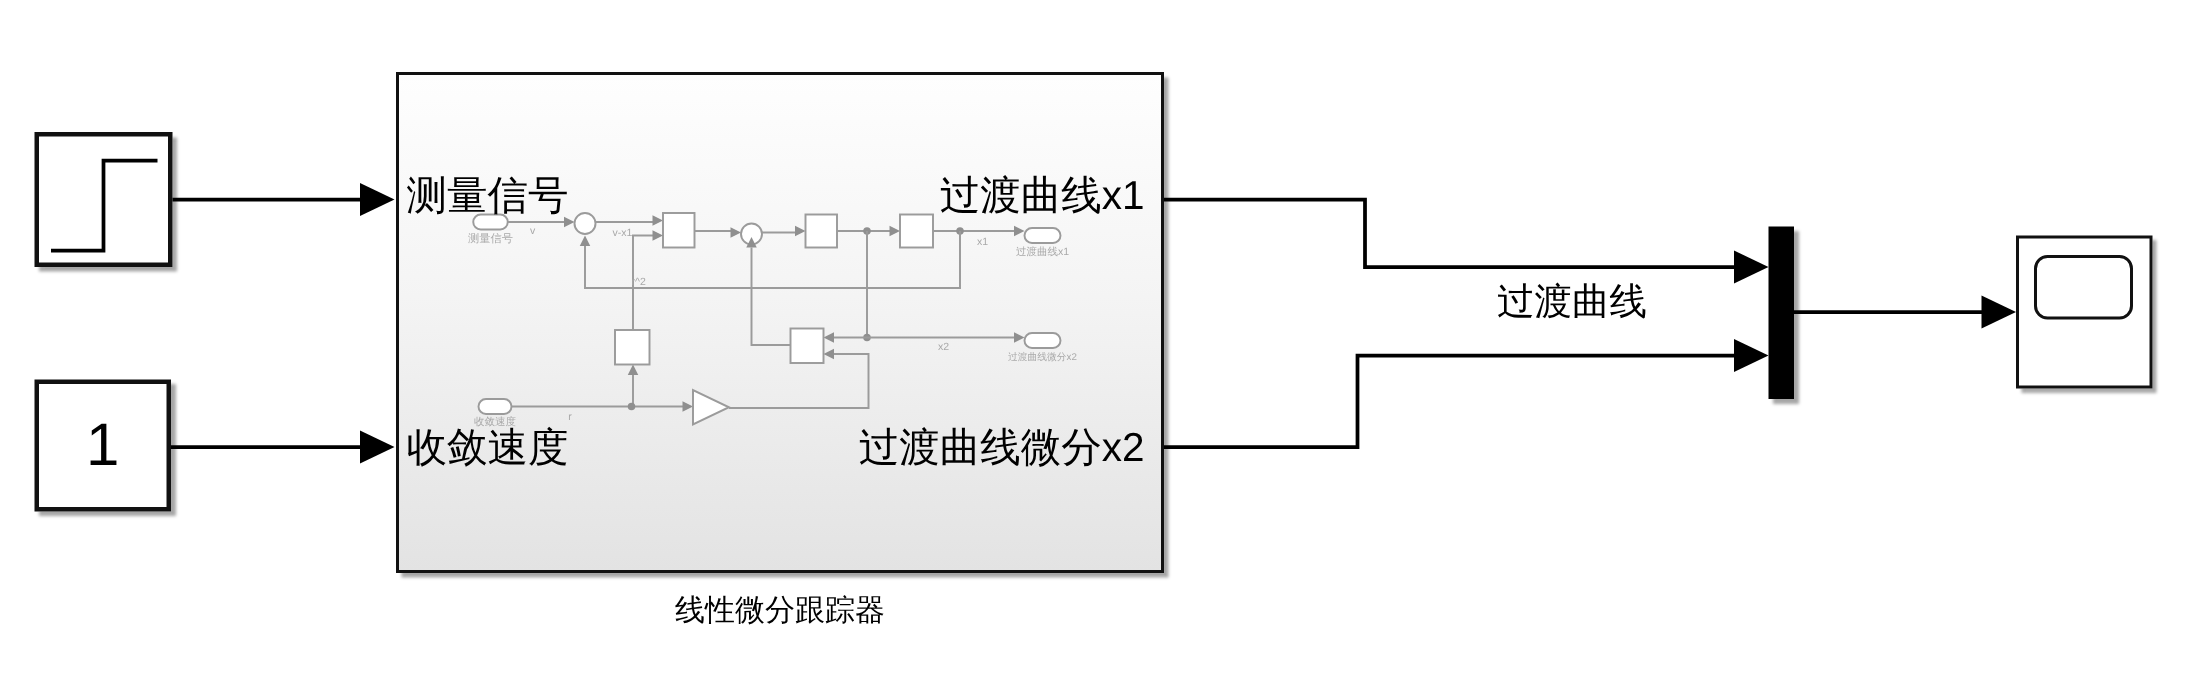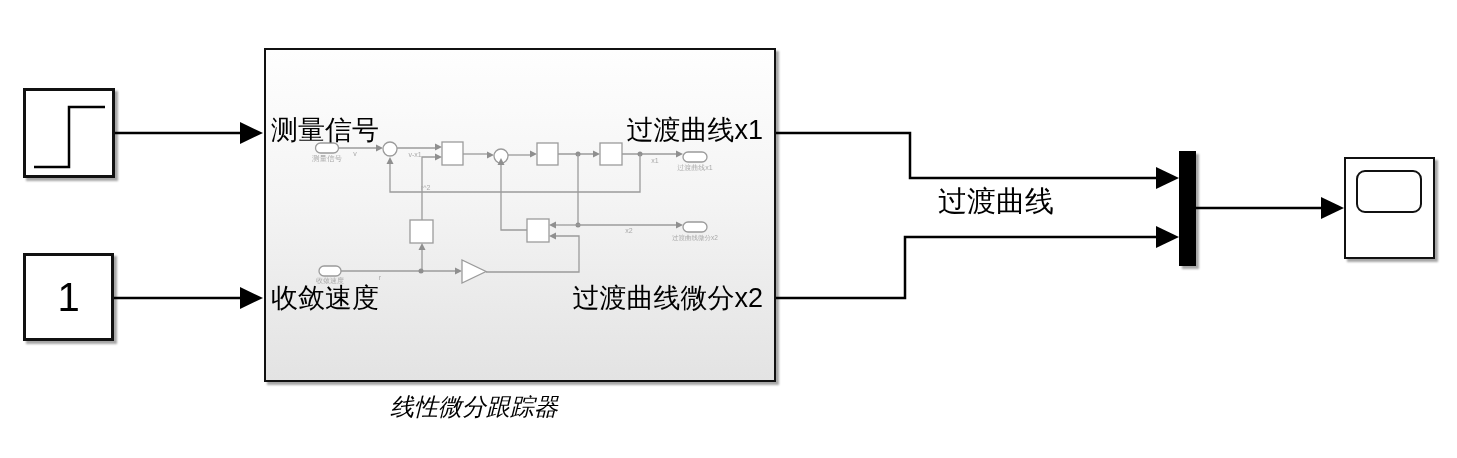--- a/index.html
+++ b/index.html
@@ -31,24 +31,24 @@
   #scope-block{left:1344px;top:157px;width:91px;height:102px;border:2.5px solid #111;}
   #scope-screen{
     position:absolute;left:10px;top:11px;width:62px;height:39px;
     border:2px solid #111;border-radius:9px;background:#fff;
   }
   
   .port-label{
     position:absolute;z-index:6;font-size:27px;line-height:30px;white-space:nowrap;
   }
   .block-name{
-    position:absolute;z-index:6;font-size:24px;line-height:32px;text-align:left;white-space:nowrap;font-style:italic;
+    position:absolute;z-index:6;font-size:20px;line-height:32px;text-align:center;white-space:nowrap;
   }
   .signal-label{
-    position:absolute;z-index:6;font-size:29px;line-height:28px;text-align:left;white-space:nowrap;
+    position:absolute;z-index:6;font-size:25px;line-height:28px;text-align:right;white-space:nowrap;
   }
   svg{position:absolute;left:0;top:0;z-index:4;}
   .wire{stroke:#000;stroke-width:2.5;fill:none;}
   .pv{stroke:#9b9b9b;stroke-width:1.3;fill:none;}
   .pv-shape{stroke:#9b9b9b;stroke-width:1.3;fill:#ffffff;}
   .pv-arrow{fill:#8f8f8f;stroke:none;}
   .pv-dot{fill:#8f8f8f;stroke:none;}
   .pv-text{fill:#a9a9a9;font-family:"Liberation Sans",sans-serif;}
 </style>
 </head>

